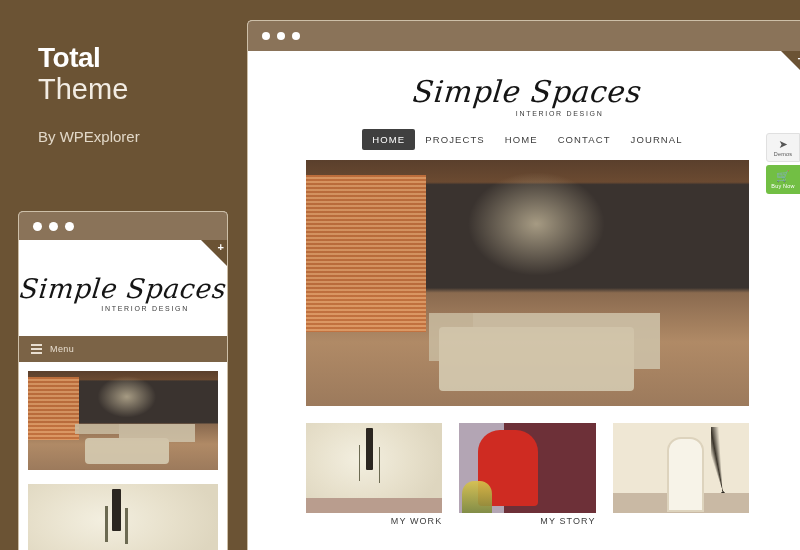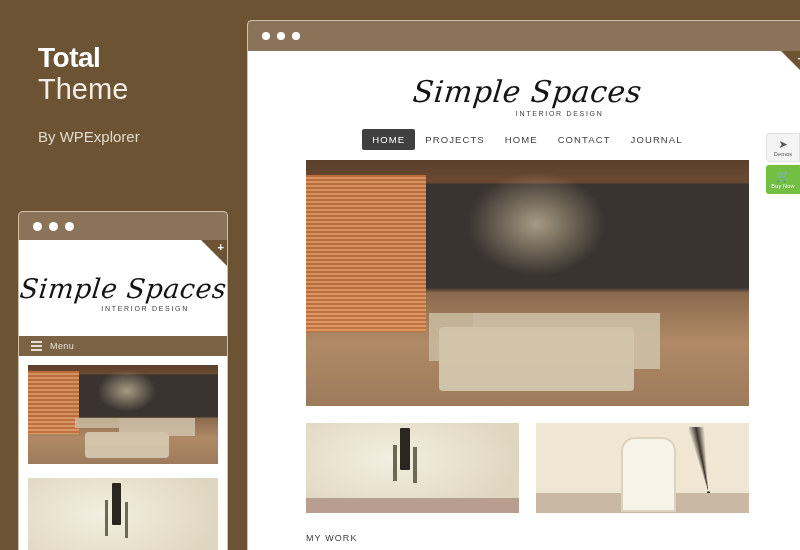--- a/index.html
+++ b/index.html
@@ -67,21 +67,21 @@
     font-family:"DejaVu Serif", serif;
     font-style:italic; color:#151515;
     letter-spacing:0.5px; white-space:nowrap;
     transform:skewX(-6deg);
   }
   .logo-sub{
     font-size:7px; letter-spacing:1.7px; color:#3a3a3a;
     text-align:right; margin-top:1px; font-family:"Liberation Sans",sans-serif;
   }
   .m-menubar{
-    background:#7b6346; height:20px;
+    background:#7b6346; height:26px;
     display:flex; align-items:center; padding-left:12px; gap:8px;
   }
   .burger{ display:inline-block; width:11px; }
   .burger i{
     display:block; height:1.6px; background:#e8ded0; margin-bottom:2.4px;
   }
   .burger i:last-child{ margin-bottom:0; }
   .m-menu-label{ font-size:9px; color:#e8ded0; letter-spacing:0.4px; }
   .m-shots{ padding:9px 9px 0 9px; background:#fff; }
   .m-shot{ width:100%; border:0; display:block; }
@@ -111,22 +111,22 @@
     background:#404040; color:#ffffff; border-radius:2px;
   }
   .hero-wrap{ padding:0 58px; }
   .hero{ width:100%; height:246px; display:block; }
   .tiles{
     display:flex; gap:17px; padding:17px 58px 0 58px;
   }
   .tile{ flex:1; }
   .tile-img{ width:100%; height:90px; display:block; }
   .tile-cap{
-    text-align:left; font-size:9px; letter-spacing:1.1px;
-    color:#3d3d3d; padding-top:20px;
+    text-align:right; font-size:9px; letter-spacing:1.1px;
+    color:#3d3d3d; padding-top:3px;
   }
 
   
   .side-btns{
     position:absolute; right:0px; top:133px;
     width:34px; z-index:20;
   }
   .side-btn{
     width:34px; height:29px;
     display:flex; flex-direction:column;
@@ -266,20 +266,24 @@
     <div class="hero-wrap">
       <div class="hero art-living"></div>
     </div>
 
     <div class="tiles">
       <div class="tile">
         <div class="tile-img art-chaise"></div>
         <div class="tile-cap">MY WORK</div>
       </div>
       <div class="tile">
+        <div class="tile-img art-redchair"></div>
+        <div class="tile-cap">MY STORY</div>
+      </div>
+      <div class="tile">
         <div class="tile-img art-whitechair"></div>
       </div>
     </div>
   </div>
 </div>
 
 <div class="side-btns">
   <div class="side-btn demos">
     <span class="side-ico">➤</span>
     <span class="side-lbl">Demos</span>

